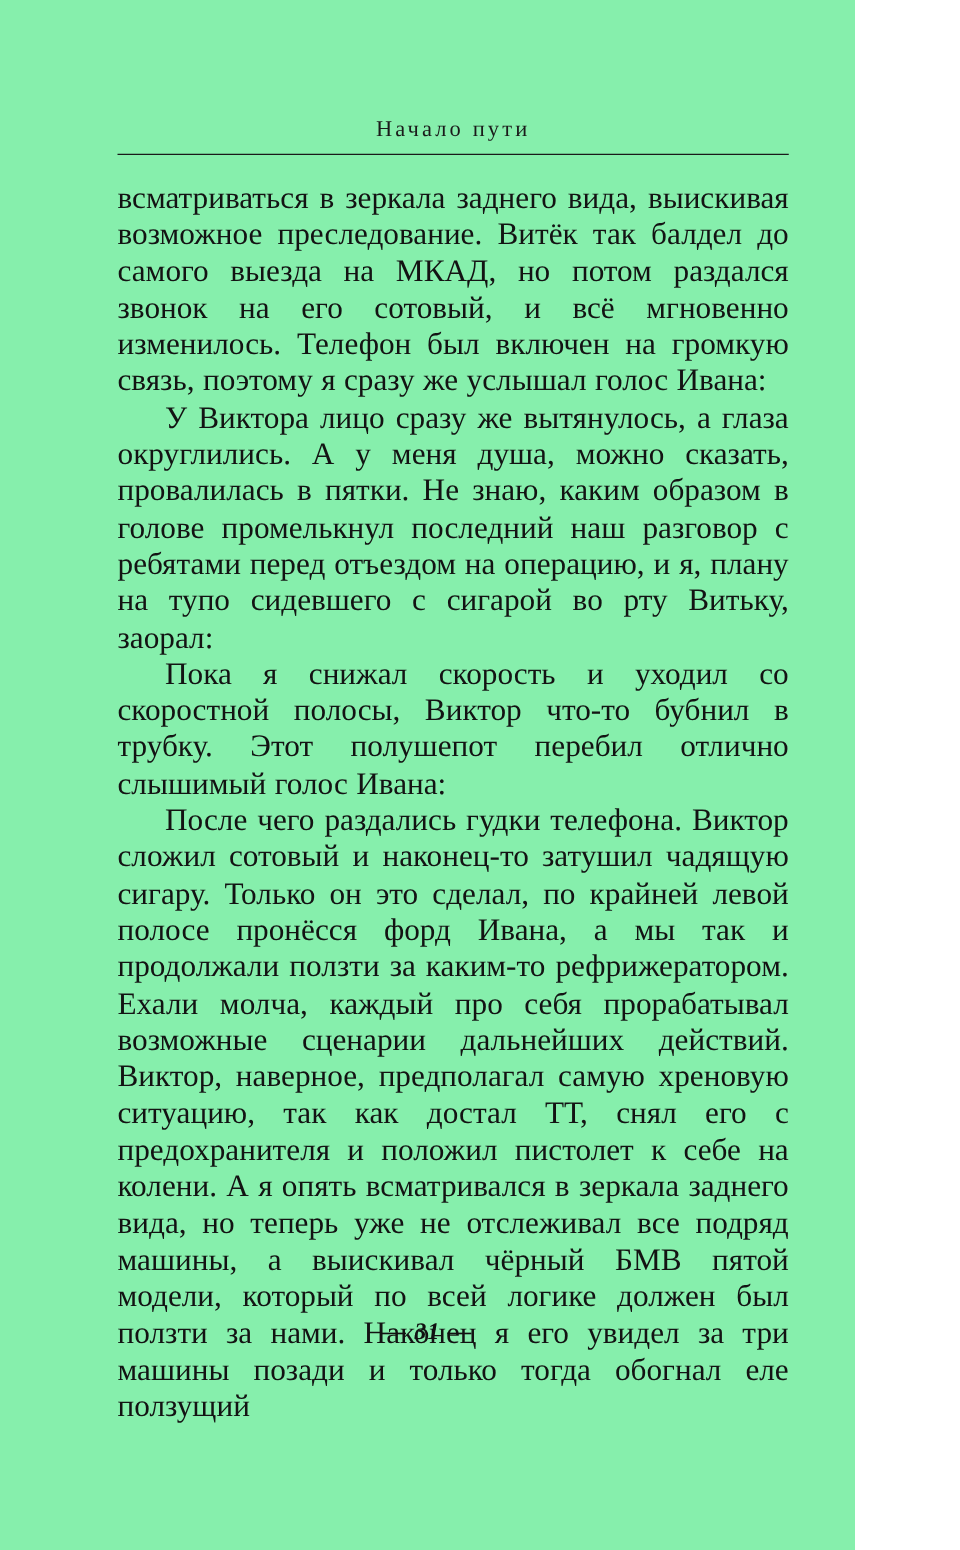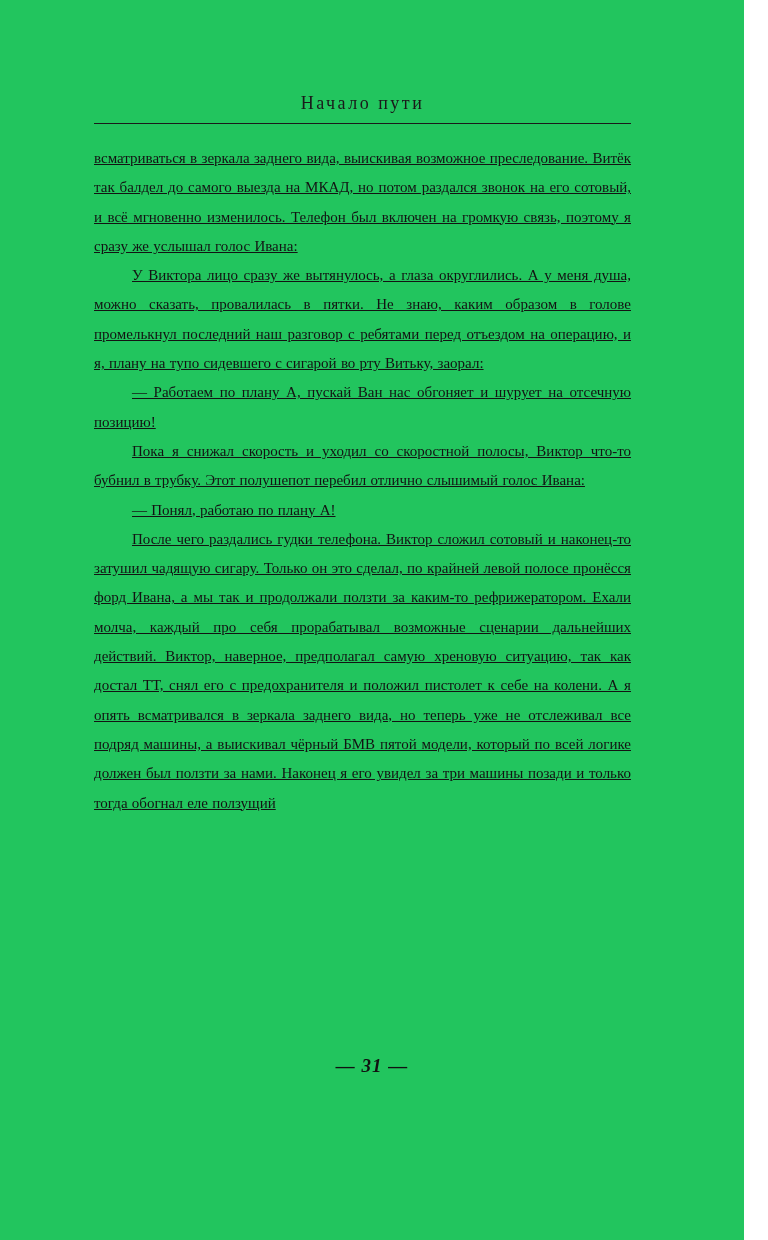--- a/index.html
+++ b/index.html
@@ -2,23 +2,23 @@
 <html lang="ru"><head>
 <meta charset="utf-8">
 <style>
   html, body {
     margin: 0;
     padding: 0;
     background: #ffffff;
   }
   .page {
     position: relative;
-    width: 744px;
+    width: 684px;
     height: 1240px;
-    background: #22c55e;
+    background: #86efac;
     color: #131313;
     font-family: "Liberation Serif", "DejaVu Serif", serif;
     box-sizing: border-box;
     overflow: hidden;
   }
   .running-head {
     position: absolute;
     top: 93px;
     left: 94px;
     width: 537px;
@@ -33,25 +33,24 @@
     margin-top: 9px;
     border: 0;
     border-top: 1.7px solid #1a1a1a;
     width: 100%;
   }
   .body-text {
     position: absolute;
     top: 144px;
     left: 94px;
     width: 537px;
-    font-size: 15px;
+    font-size: 25px;
     line-height: 29.3px;
     text-align: justify;
     hyphens: auto;
-    text-decoration: underline;
   }
   .para {
     margin: 0;
     text-indent: 38px;
     word-spacing: 0.5px;
   }
   .para.no-indent {
     text-indent: 0;
   }
   .page-footer {
@@ -75,23 +74,21 @@
 <div class="page">
 
   <header class="running-head">
     <div class="header-title">Начало пути</div>
     <hr class="header-rule">
   </header>
 
   <main class="body-text">
     <p class="para no-indent">всматриваться в зеркала заднего вида, выискивая возможное преследование. Витёк так балдел до самого выезда на МКАД, но потом раздался звонок на его сотовый, и всё мгновенно изменилось. Телефон был включен на громкую связь, поэтому я сразу же услышал голос Ивана:</p>
     <p class="para">У Виктора лицо сразу же вытянулось, а глаза округлились. А у меня душа, можно сказать, провалилась в пятки. Не знаю, каким образом в голове промелькнул последний наш разговор с ребятами перед отъездом на операцию, и я, плану на тупо сидевшего с сигарой во рту Витьку, заорал:</p>
-    <p class="para">— Работаем по плану А, пускай Ван нас обгоняет и шурует на отсечную позицию!</p>
     <p class="para">Пока я снижал скорость и уходил со скоростной полосы, Виктор что-то бубнил в трубку. Этот полушепот перебил отлично слышимый голос Ивана:</p>
-    <p class="para">— Понял, работаю по плану А!</p>
     <p class="para">После чего раздались гудки телефона. Виктор сложил сотовый и наконец-то затушил чадящую сигару. Только он это сделал, по крайней левой полосе пронёсся форд Ивана, а мы так и продолжали ползти за каким-то рефрижератором. Ехали молча, каждый про себя прорабатывал возможные сценарии дальнейших действий. Виктор, наверное, предполагал самую хреновую ситуацию, так как достал ТТ, снял его с предохранителя и положил пистолет к себе на колени. А я опять всматривался в зеркала заднего вида, но теперь уже не отслеживал все подряд машины, а выискивал чёрный БМВ пятой модели, который по всей логике должен был ползти за нами. Наконец я его увидел за три машины позади и только тогда обогнал еле ползущий</p>
   </main>
 
   <footer class="page-footer">
     <span class="page-number">— 31 —</span>
   </footer>
 
 </div>
 
 </body></html>

